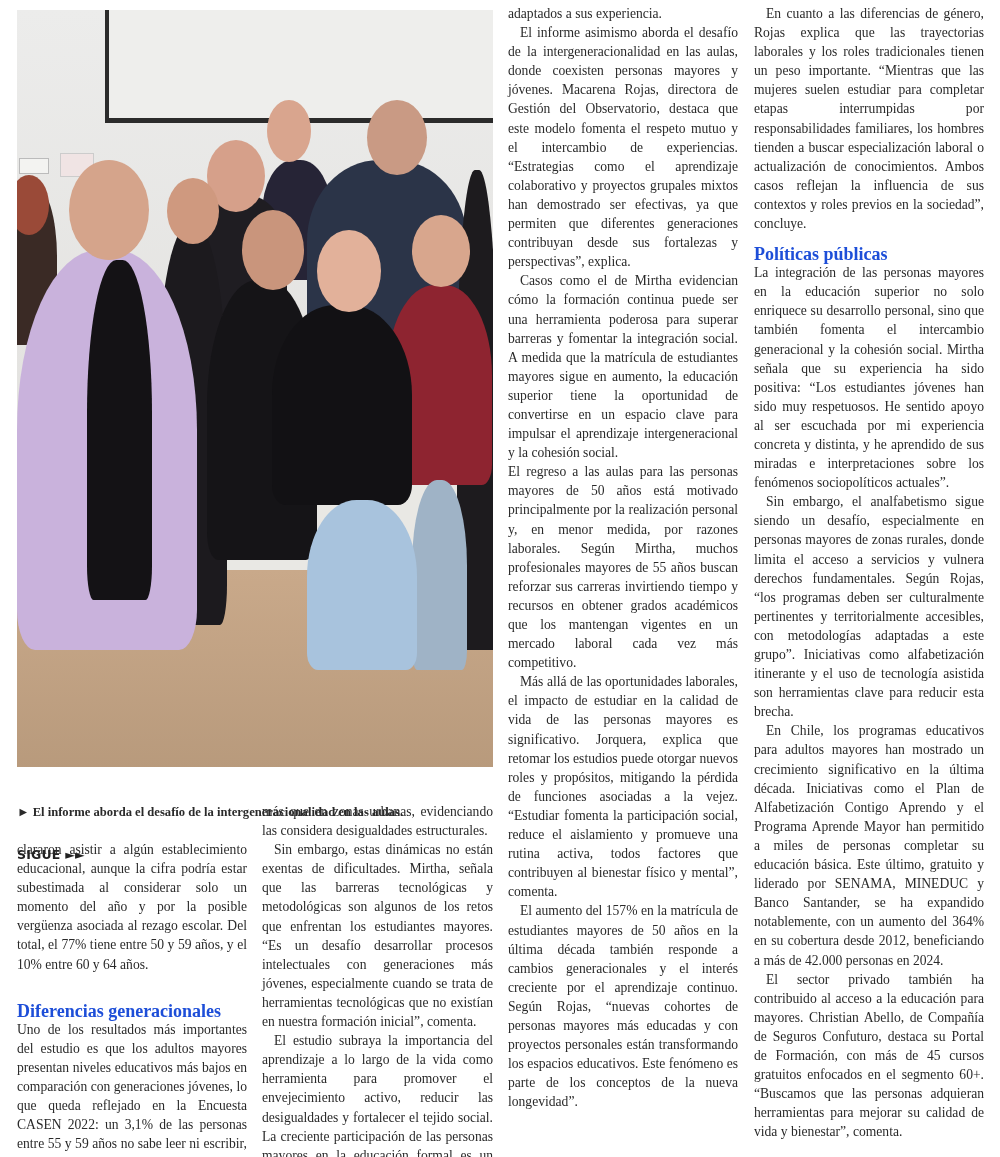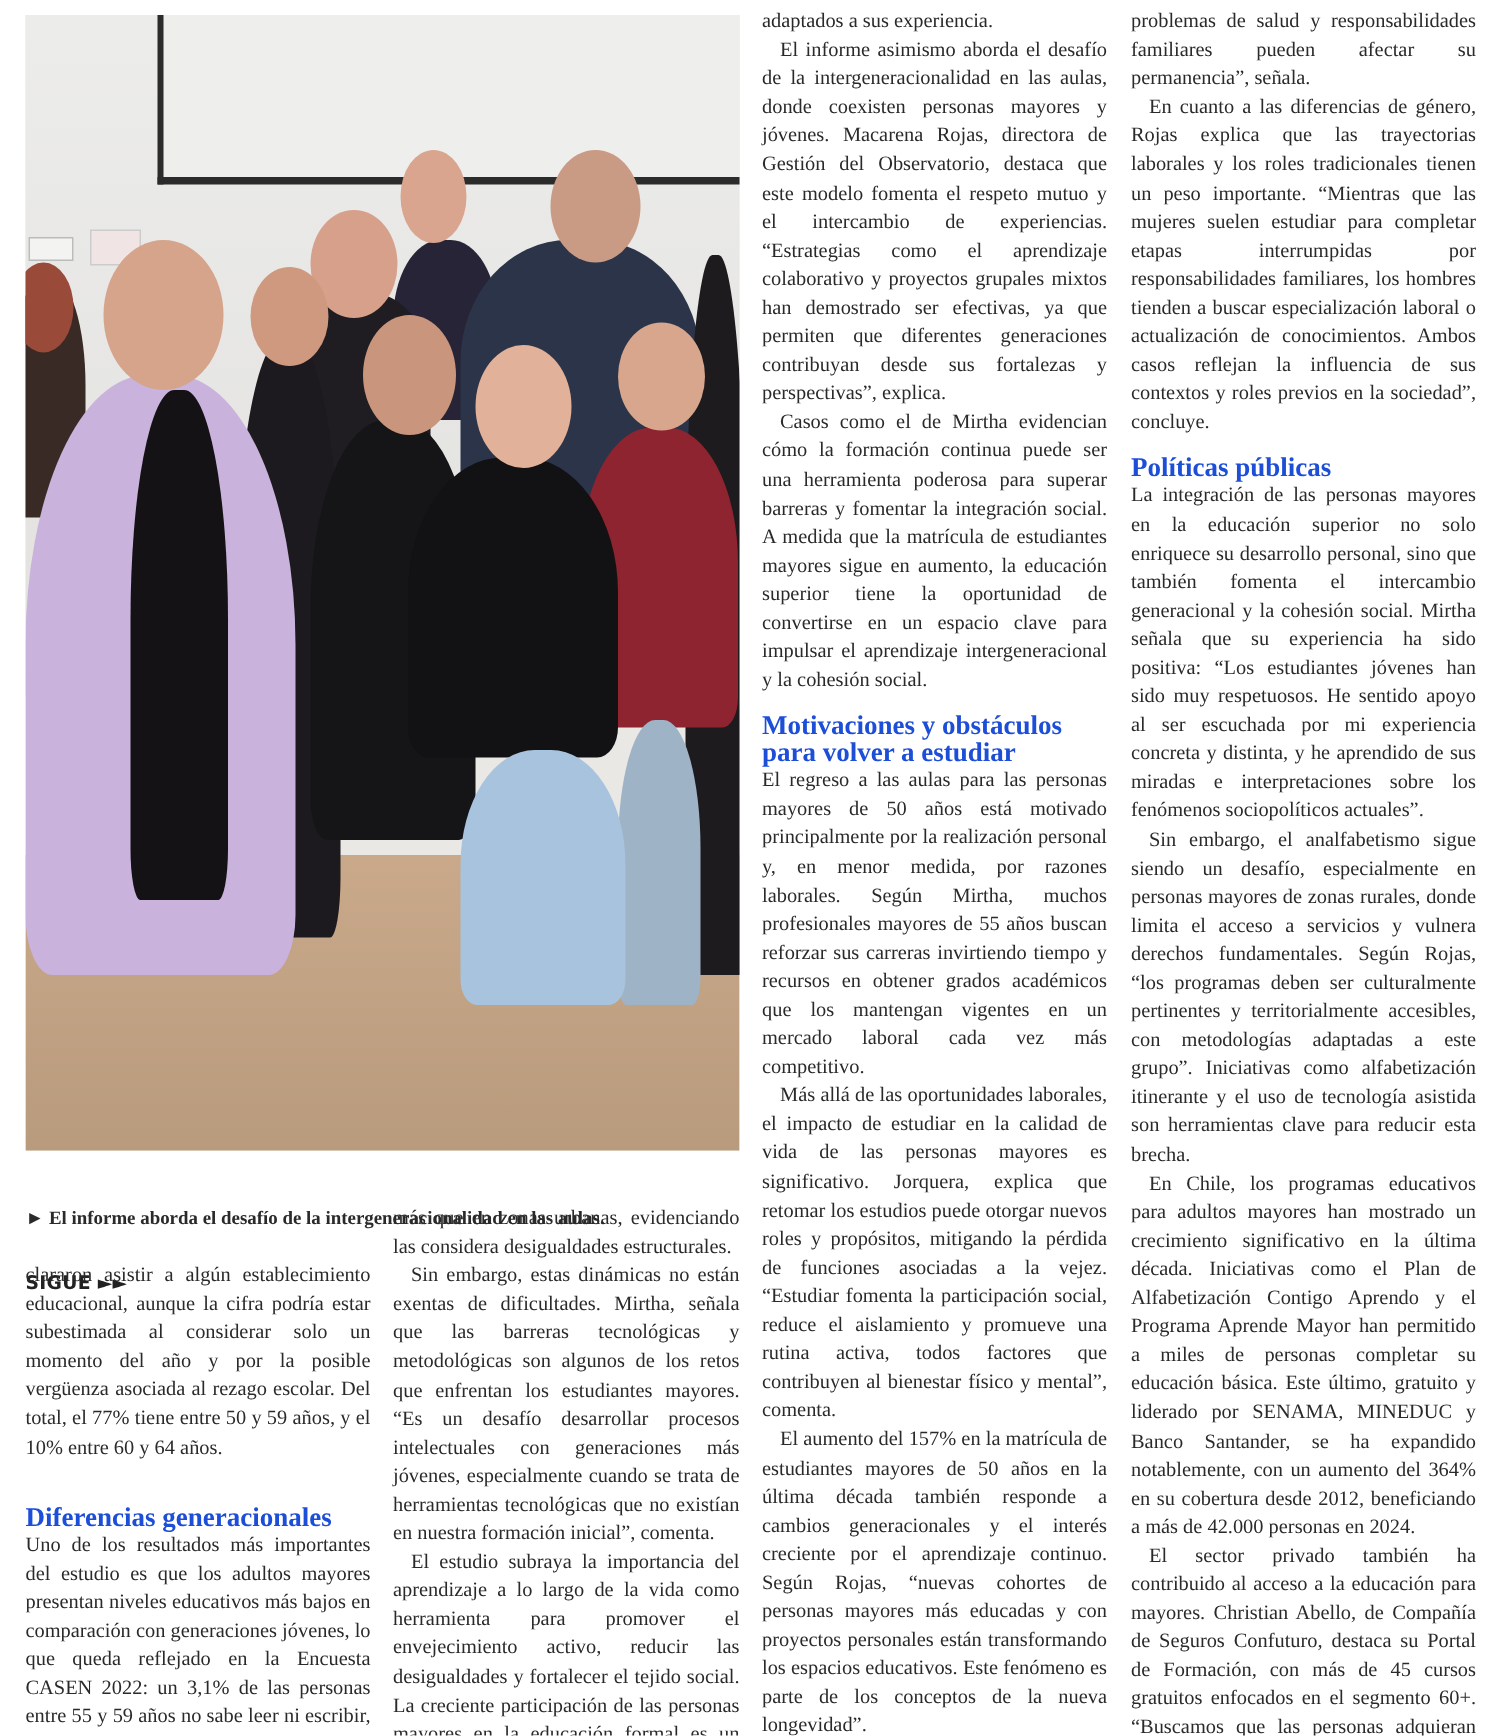--- a/index.html
+++ b/index.html
@@ -95,29 +95,27 @@
 <div class="col" style="left:262px;top:802px;width:231px;">
   <p>más que en zonas urbanas, evidenciando las considera desigualdades estructurales.</p>
   <p class="ind">Sin embargo, estas dinámicas no están exentas de dificultades. Mirtha, señala que las barreras tecnológicas y metodológicas son algunos de los retos que enfrentan los estudiantes mayores. “Es un desafío desarrollar procesos intelectuales con generaciones más jóvenes, especialmente cuando se trata de herramientas tecnológicas que no existían en nuestra formación inicial”, comenta.</p>
   <p class="ind">El estudio subraya la importancia del aprendizaje a lo largo de la vida como herramienta para promover el envejecimiento activo, reducir las desigualdades y fortalecer el tejido social. La creciente participación de las personas mayores en la educación formal es un indicio positivo, pero también plantea el desafío de crear ambientes de aprendizaje inclusivos y</p>
 </div>
 
 <div class="col" style="left:508px;top:4px;width:230px;">
   <p>adaptados a sus experiencia.</p>
   <p class="ind">El informe asimismo aborda el desafío de la intergeneracionalidad en las aulas, donde coexisten personas mayores y jóvenes. Macarena Rojas, directora de Gestión del Observatorio, destaca que este modelo fomenta el respeto mutuo y el intercambio de experiencias. “Estrategias como el aprendizaje colaborativo y proyectos grupales mixtos han demostrado ser efectivas, ya que permiten que diferentes generaciones contribuyan desde sus fortalezas y perspectivas”, explica.</p>
   <p class="ind">Casos como el de Mirtha evidencian cómo la formación continua puede ser una herramienta poderosa para superar barreras y fomentar la integración social. A medida que la matrícula de estudiantes mayores sigue en aumento, la educación superior tiene la oportunidad de convertirse en un espacio clave para impulsar el aprendizaje intergeneracional y la cohesión social.</p>
-  <h2>Motivaciones y obstáculos para volver a estudiar</h2>
   <p>El regreso a las aulas para las personas mayores de 50 años está motivado principalmente por la realización personal y, en menor medida, por razones laborales. Según Mirtha, muchos profesionales mayores de 55 años buscan reforzar sus carreras invirtiendo tiempo y recursos en obtener grados académicos que los mantengan vigentes en un mercado laboral cada vez más competitivo.</p>
   <p class="ind">Más allá de las oportunidades laborales, el impacto de estudiar en la calidad de vida de las personas mayores es significativo. Jorquera, explica que retomar los estudios puede otorgar nuevos roles y propósitos, mitigando la pérdida de funciones asociadas a la vejez. “Estudiar fomenta la participación social, reduce el aislamiento y promueve una rutina activa, todos factores que contribuyen al bienestar físico y mental”, comenta.</p>
   <p class="ind">El aumento del 157% en la matrícula de estudiantes mayores de 50 años en la última década también responde a cambios generacionales y el interés creciente por el aprendizaje continuo. Según Rojas, “nuevas cohortes de personas mayores más educadas y con proyectos personales están transformando los espacios educativos. Este fenómeno es parte de los conceptos de la nueva longevidad”.</p>
 
 </div>
 
 <div class="col" style="left:754px;top:4px;width:230px;">
-  <p>problemas de salud y responsabilidades familiares pueden afectar su permanencia”, señala.</p>
   <p class="ind">En cuanto a las diferencias de género, Rojas explica que las trayectorias laborales y los roles tradicionales tienen un peso importante. “Mientras que las mujeres suelen estudiar para completar etapas interrumpidas por responsabilidades familiares, los hombres tienden a buscar especialización laboral o actualización de conocimientos. Ambos casos reflejan la influencia de sus contextos y roles previos en la sociedad”, concluye.</p>
   <h2>Políticas públicas</h2>
   <p>La integración de las personas mayores en la educación superior no solo enriquece su desarrollo personal, sino que también fomenta el intercambio generacional y la cohesión social. Mirtha señala que su experiencia ha sido positiva: “Los estudiantes jóvenes han sido muy respetuosos. He sentido apoyo al ser escuchada por mi experiencia concreta y distinta, y he aprendido de sus miradas e interpretaciones sobre los fenómenos sociopolíticos actuales”.</p>
   <p class="ind">Sin embargo, el analfabetismo sigue siendo un desafío, especialmente en personas mayores de zonas rurales, donde limita el acceso a servicios y vulnera derechos fundamentales. Según Rojas, “los programas deben ser culturalmente pertinentes y territorialmente accesibles, con metodologías adaptadas a este grupo”. Iniciativas como alfabetización itinerante y el uso de tecnología asistida son herramientas clave para reducir esta brecha.</p>
   <p class="ind">En Chile, los programas educativos para adultos mayores han mostrado un crecimiento significativo en la última década. Iniciativas como el Plan de Alfabetización Contigo Aprendo y el Programa Aprende Mayor han permitido a miles de personas completar su educación básica. Este último, gratuito y liderado por SENAMA, MINEDUC y Banco Santander, se ha expandido notablemente, con un aumento del 364% en su cobertura desde 2012, beneficiando a más de 42.000 personas en 2024.</p>
   <p class="ind">El sector privado también ha contribuido al acceso a la educación para mayores. Christian Abello, de Compañía de Seguros Confuturo, destaca su Portal de Formación, con más de 45 cursos gratuitos enfocados en el segmento 60+. “Buscamos que las personas adquieran herramientas para mejorar su calidad de vida y bienestar”, comenta.</p>
 
 </div>
 
 </body></html>

